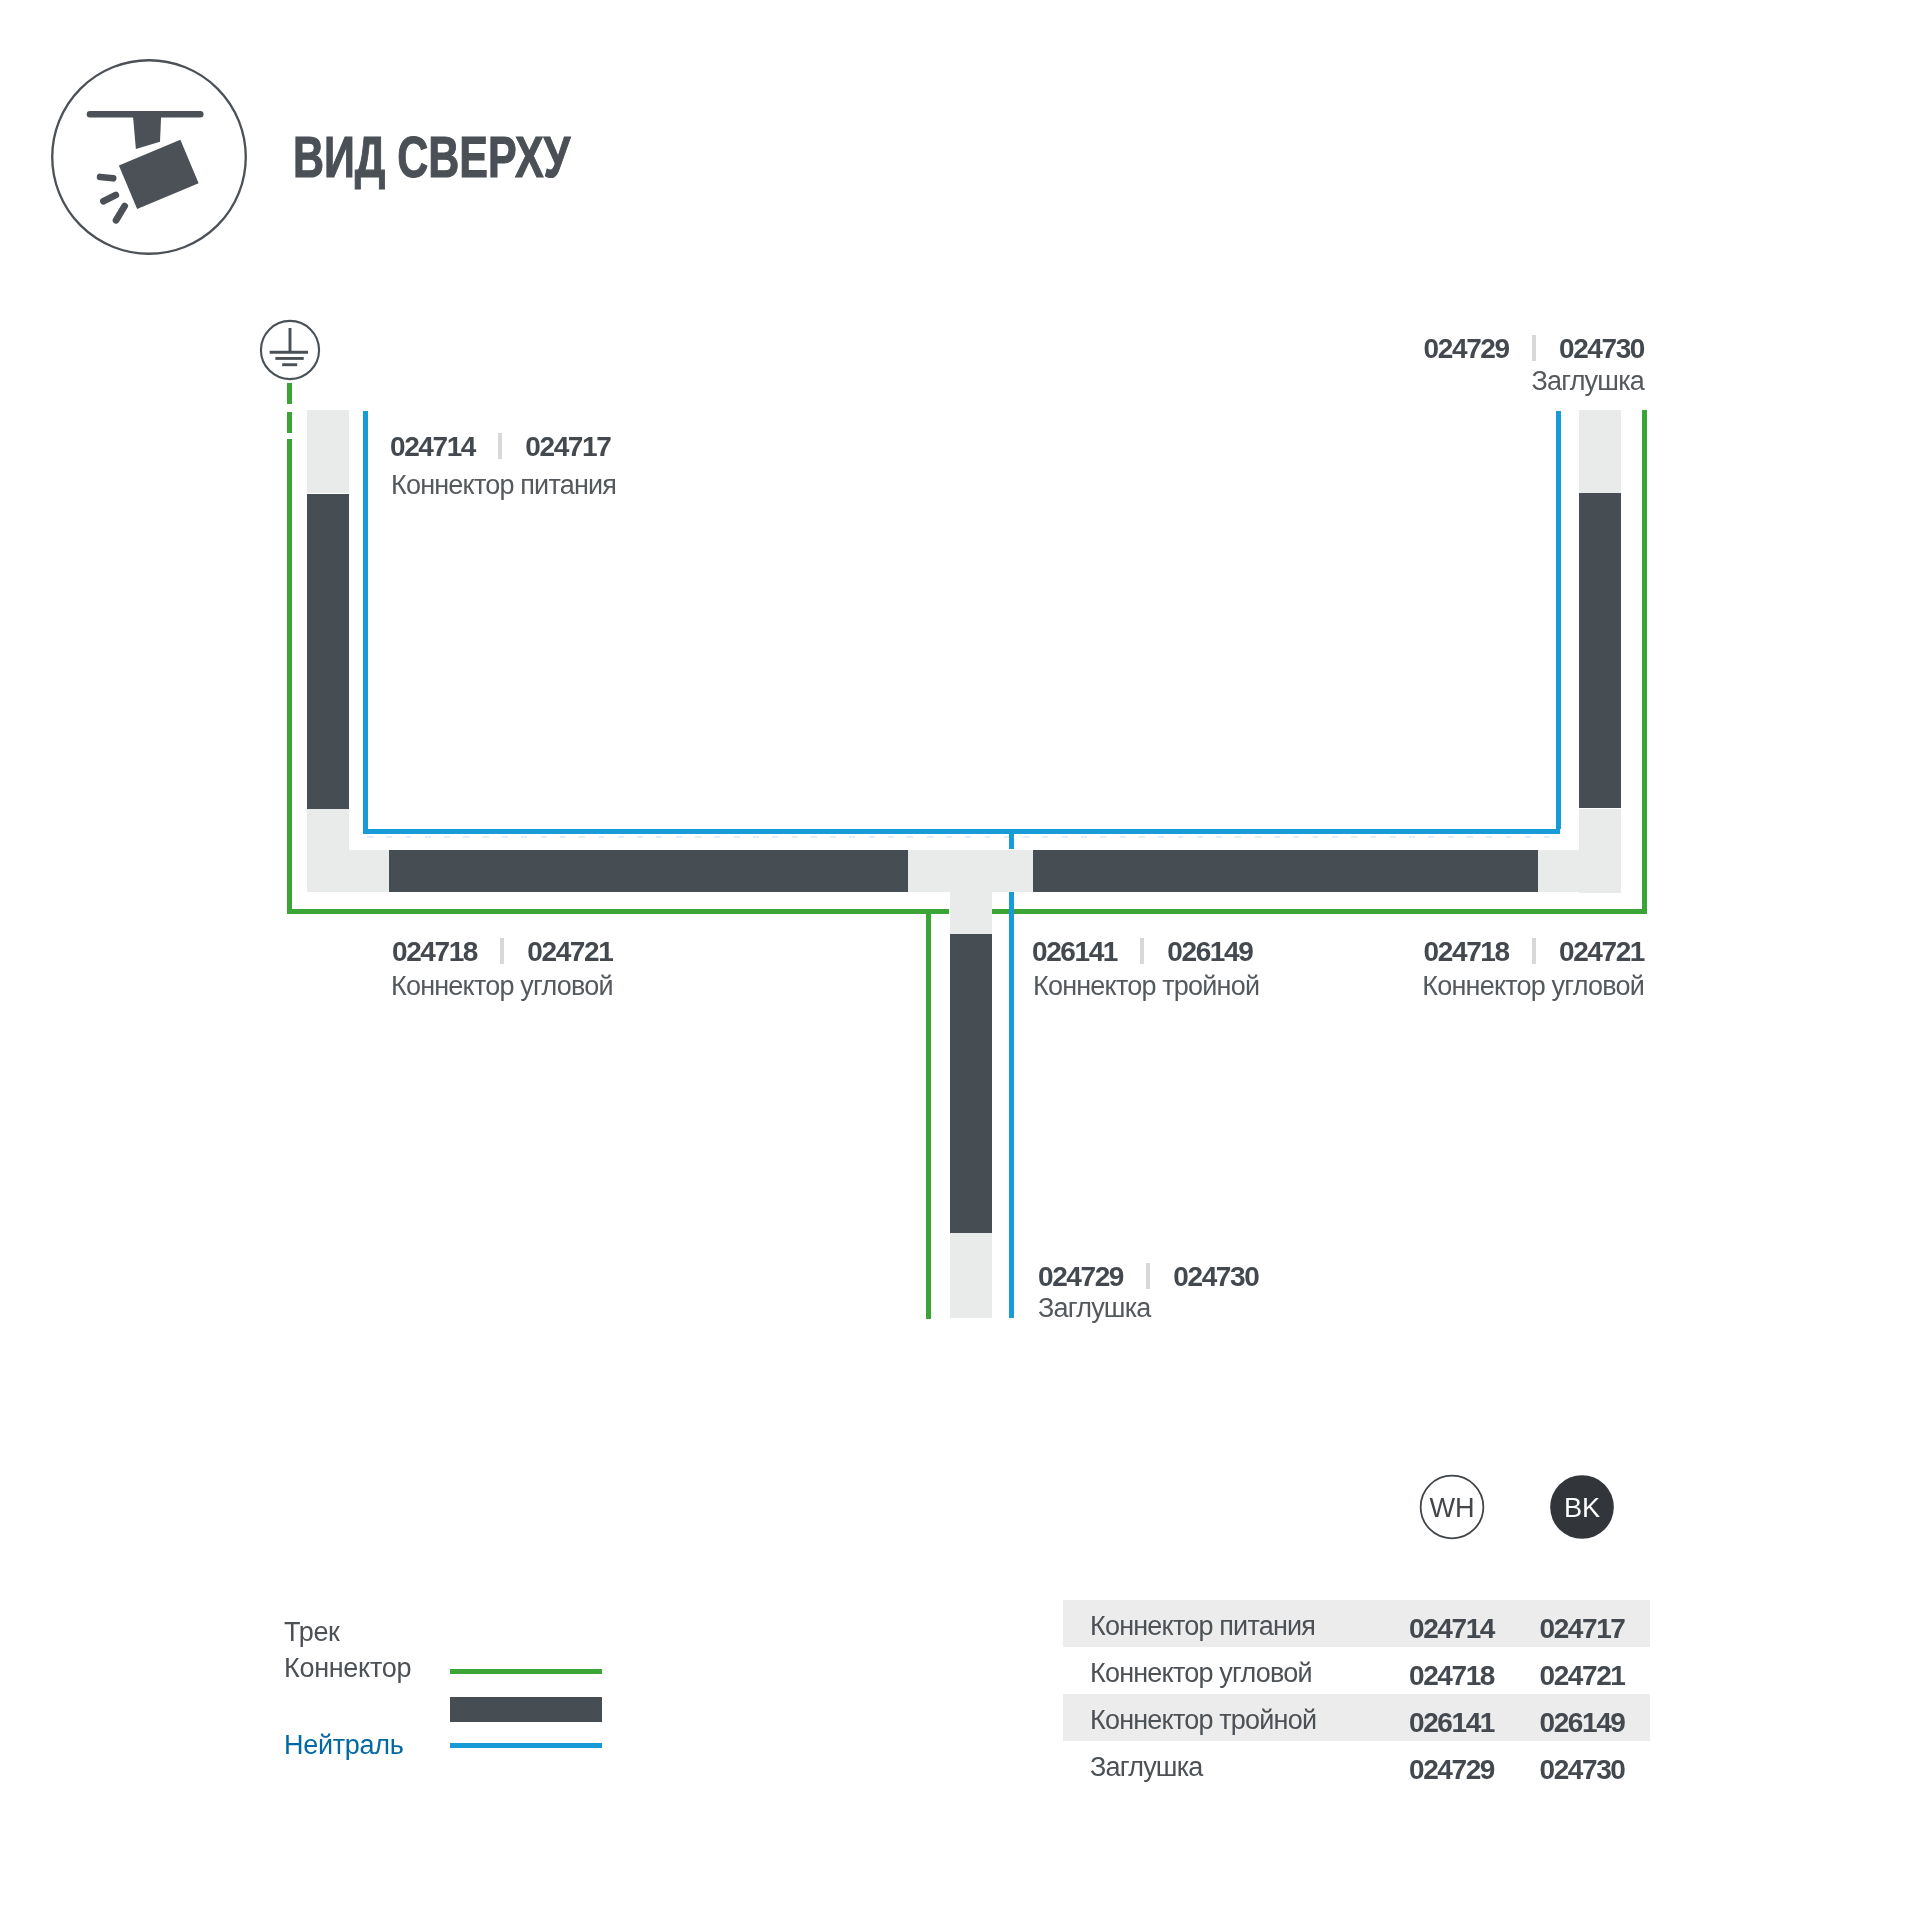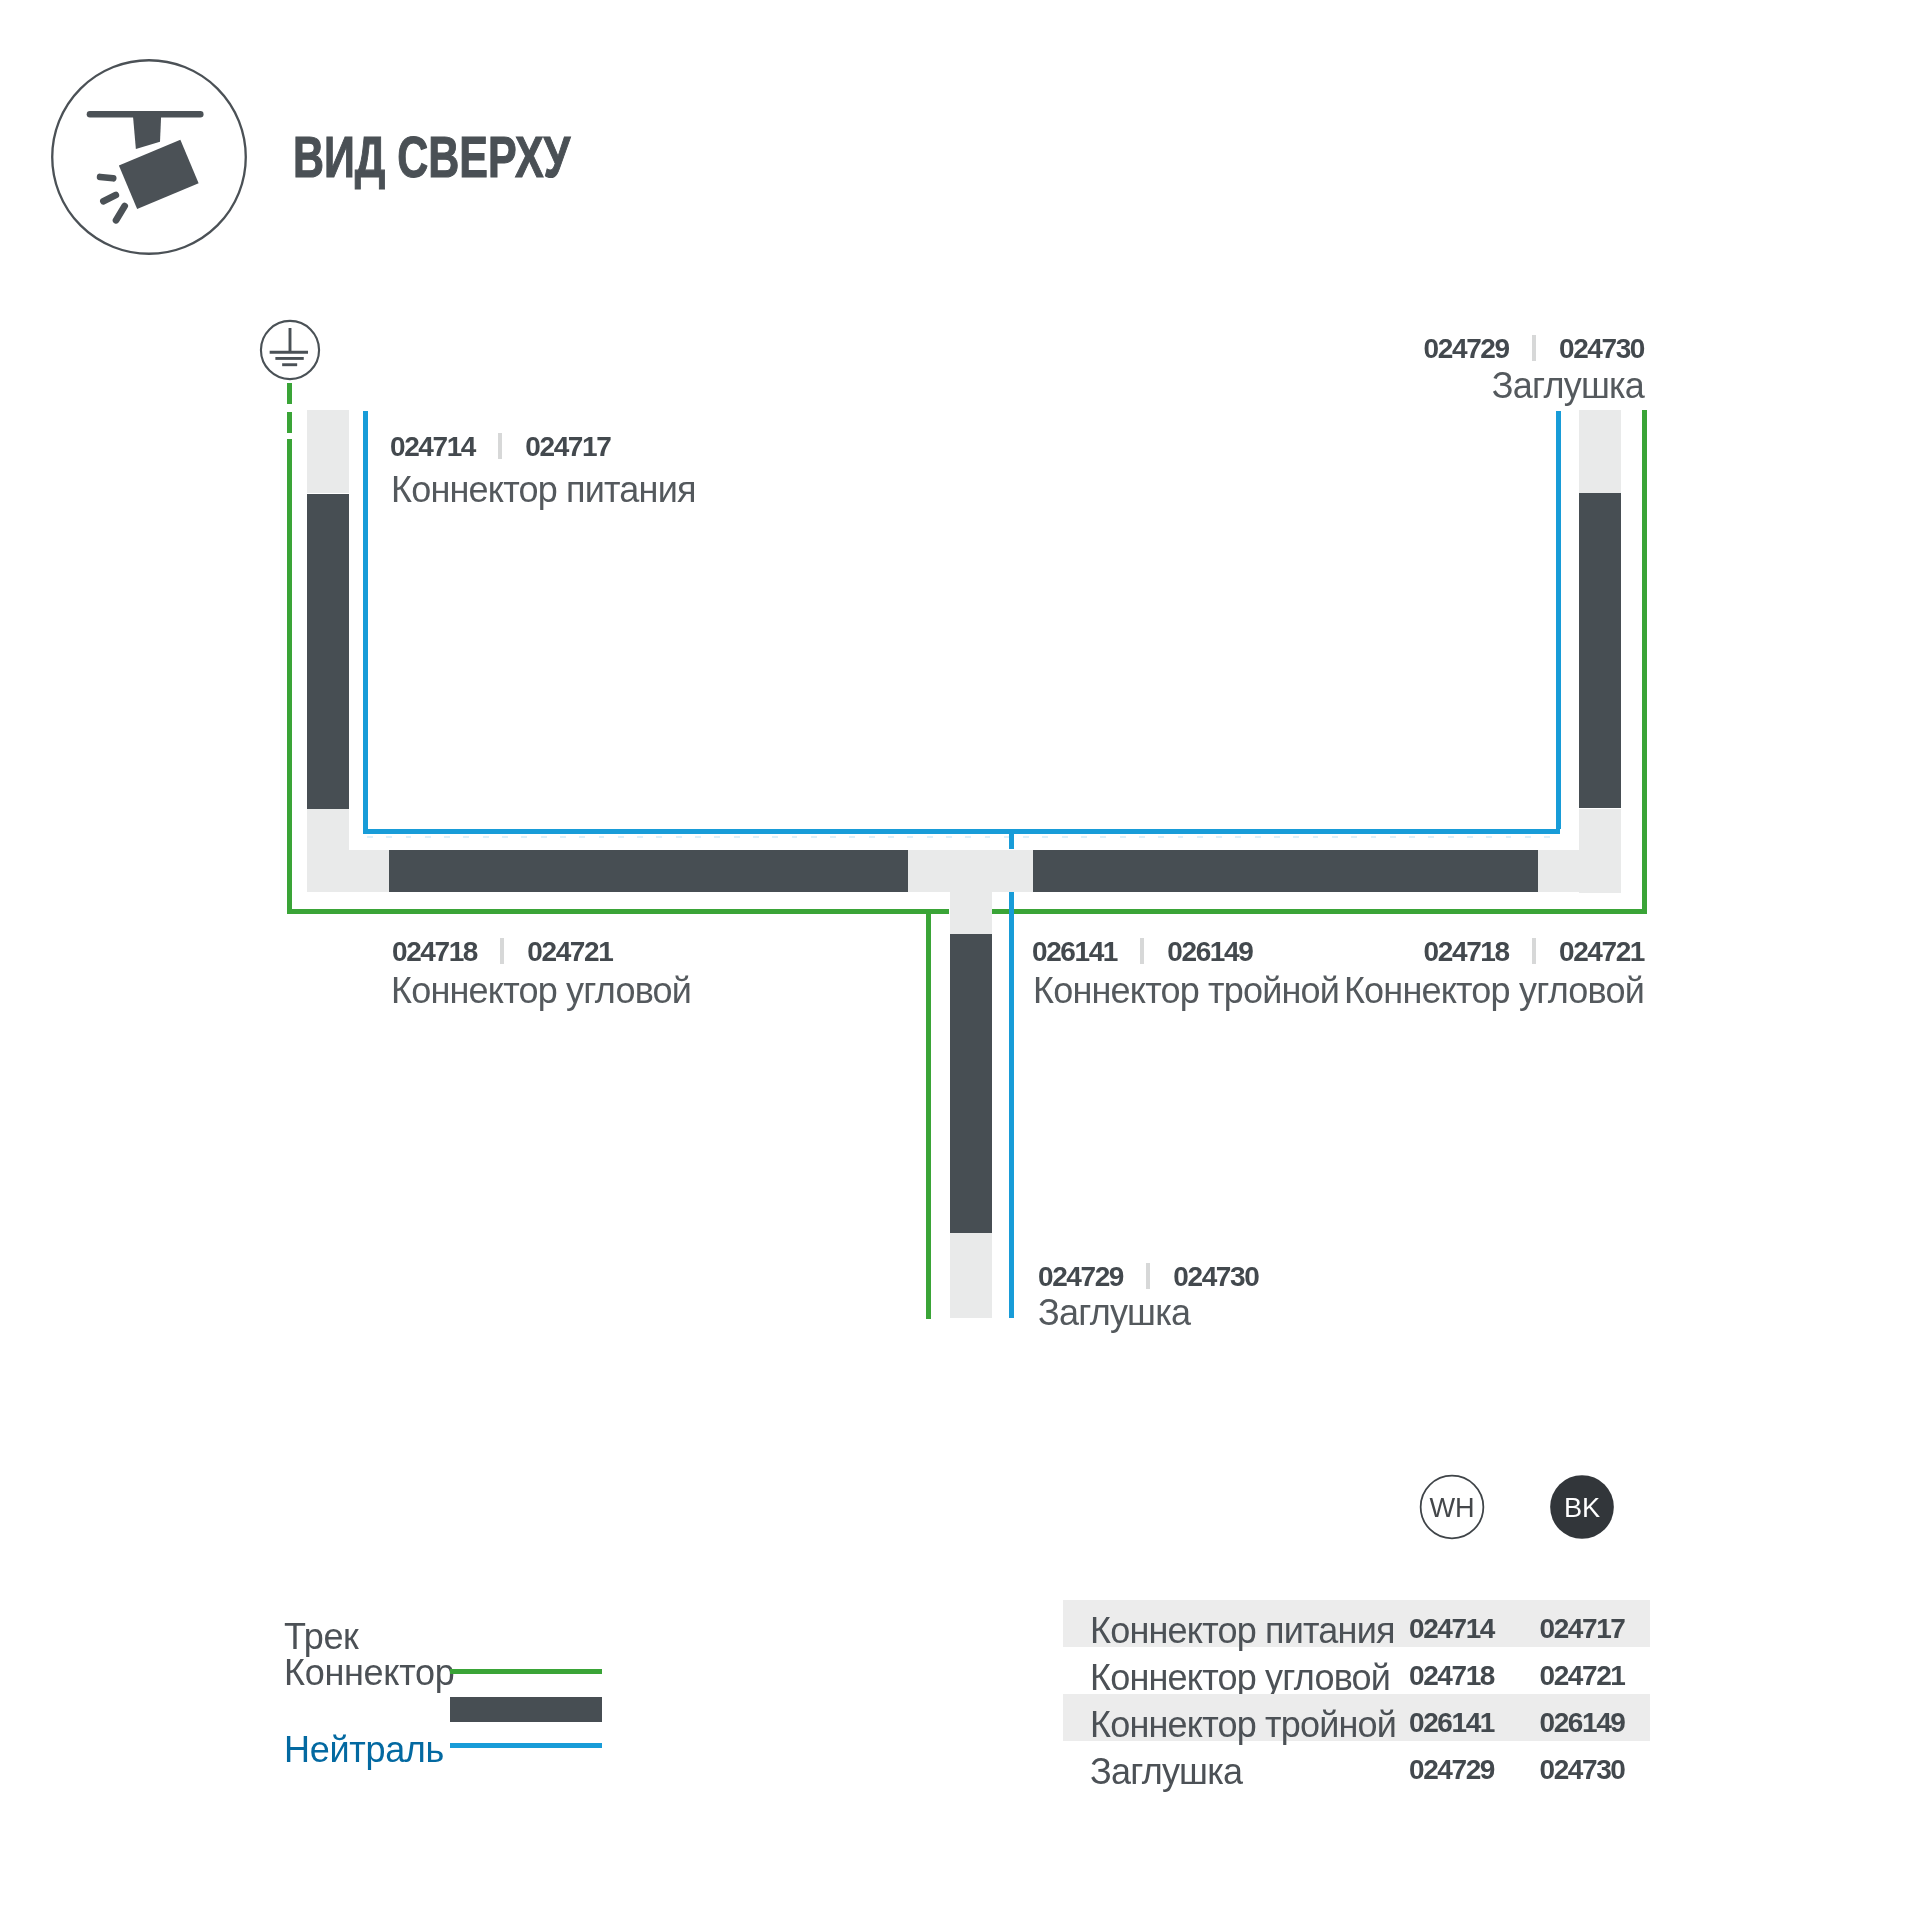--- a/index.html
+++ b/index.html
@@ -1,20 +1,20 @@
 <!DOCTYPE html>
 <html><head>
 <meta charset="utf-8">
 <style>
   html,body{margin:0;padding:0;background:#ffffff;}
   #page{position:relative;width:1931px;height:1931px;background:#ffffff;overflow:hidden;
         font-family:"Liberation Sans", sans-serif;margin-top:7px;}
   .abs{position:absolute;}
   .num{font-weight:bold;font-size:28px;letter-spacing:-1.4px;color:#43494e;}
-  .nm{font-size:36px;letter-spacing:-0.8px;color:#54595d;line-height:1;white-space:nowrap;}
+  .nm{font-size:27px;letter-spacing:-0.8px;color:#54595d;line-height:1;white-space:nowrap;}
   .numline{line-height:1;white-space:nowrap;}
   .vdiv{display:inline-block;width:4.3px;height:26px;background:#d7d8d8;margin:0 23px;vertical-align:-2.9px;}
   .green{background:#3aa437;}
   .blue{background:#189cd8;}
   .track{background:#474e53;}
   .pad{background:#e9eaea;}
   .right{text-align:right;}
 </style>
 </head>
 <body>

